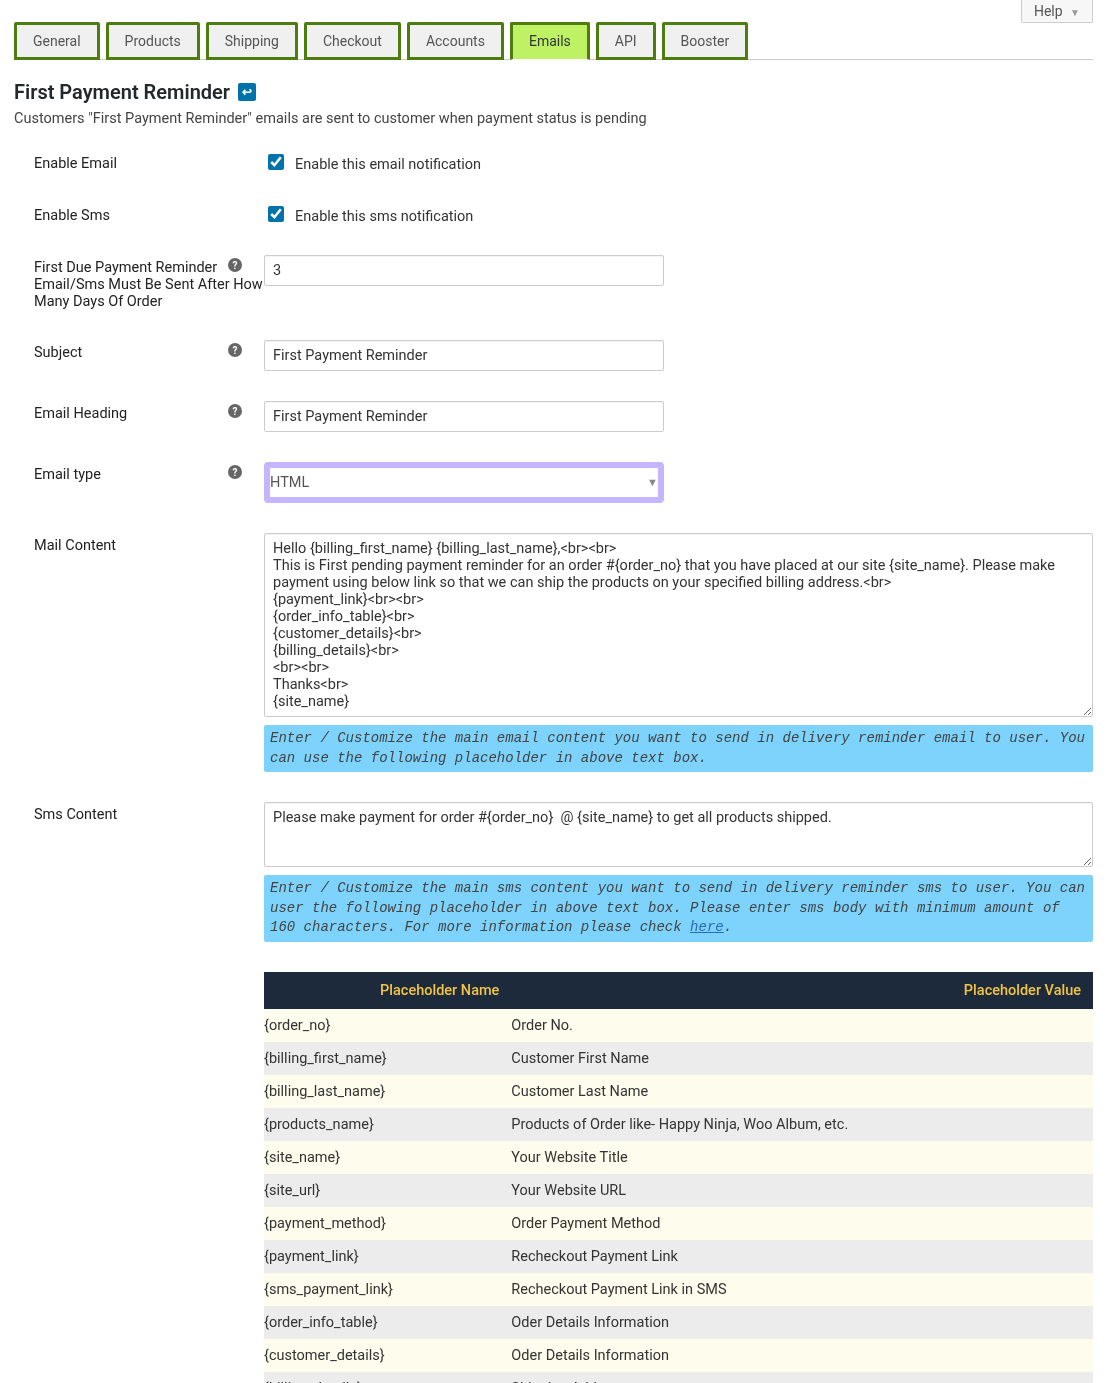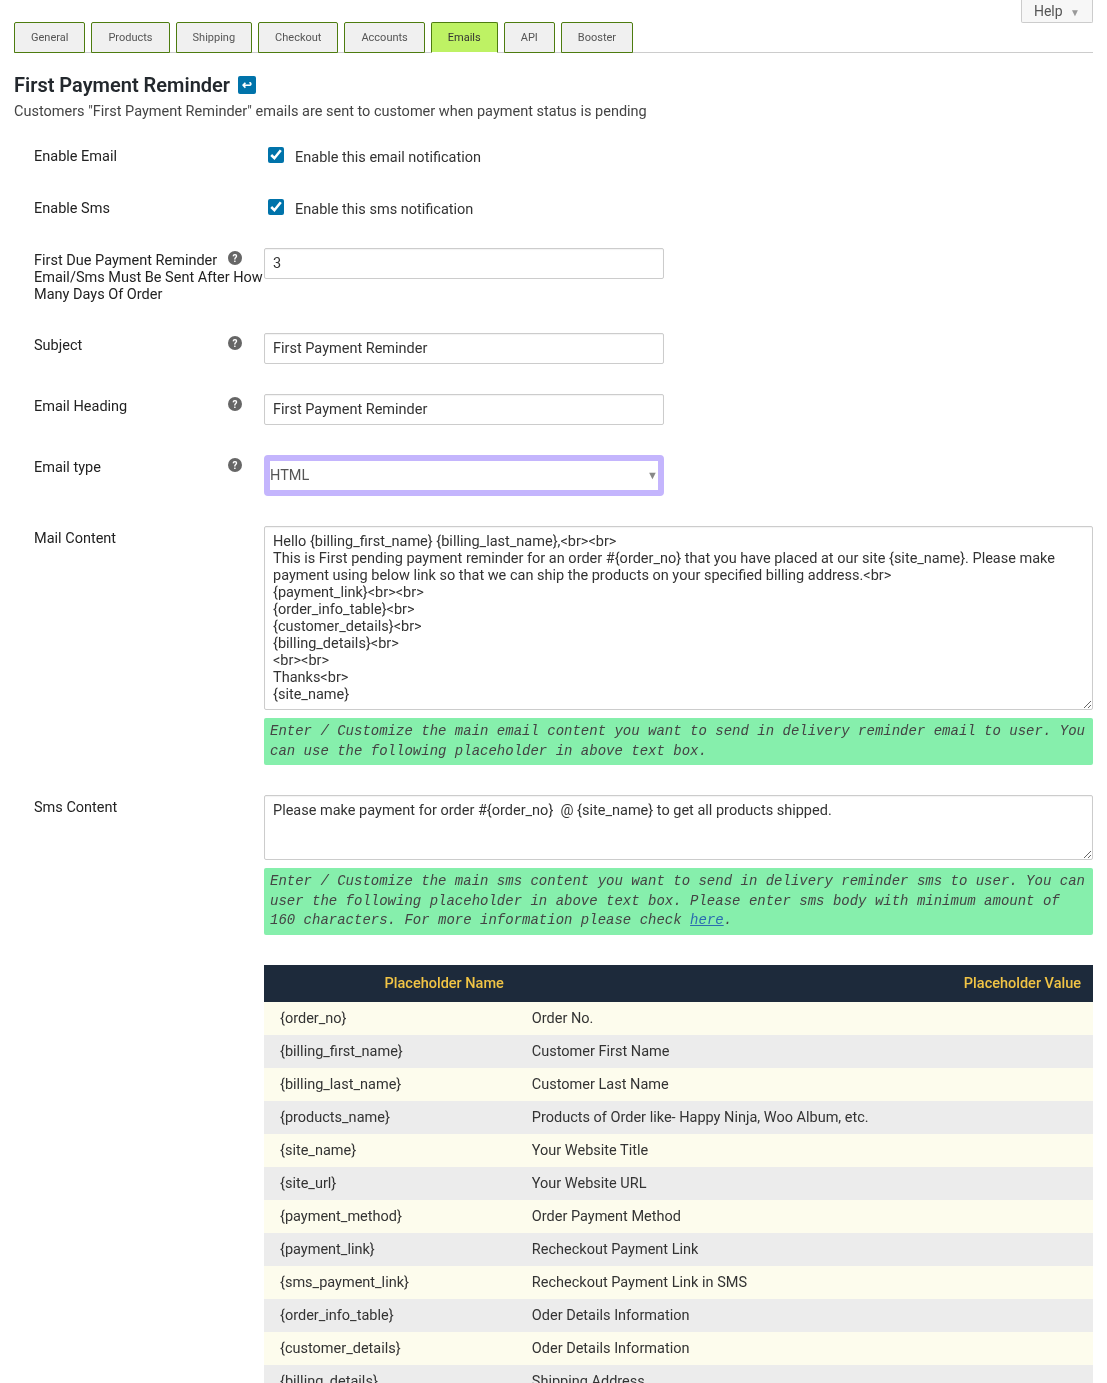--- a/index.html
+++ b/index.html
@@ -22,27 +22,27 @@
     border-bottom-left-radius:2px;
     border-bottom-right-radius:2px;
   }
   .help-btn .caret { font-size:10px; margin-left:4px; color:#999; }
   .tabs {
     display:flex;
     border-bottom:1px solid #ccc;
     margin-top: -1px;
   }
   .tab {
-    border:1px solid #4d7c0f;
+    border:3px solid #4d7c0f;
     background:#f0f0f0;
     color:#555;
     padding: 8px 16px;
     margin-right: 6px;
     margin-bottom:-1px;
-    font-size:11px;
+    font-size:14px;
     cursor:pointer;
     border-top-left-radius:2px;
     border-top-right-radius:2px;
   }
   .tab.active {
     background:#bef264;
     color:#333;
     border-bottom:1px solid #fff;
   }
   h2.page-title {
@@ -121,21 +121,21 @@
     padding: 6px 0;
     max-width:400px;
     display:flex;
     justify-content:space-between;
     align-items:center;
     color:#555;
     cursor:pointer;
   }
   .select-wrap .caret { color:#888; font-size:11px; }
   .hint {
-    background:#86efac;
+    background:#7dd3fc;
     font-family: "Courier New", Courier, monospace;
     font-style: italic;
     font-size: 14px;
     color:#444;
     padding: 4px 6px;
     margin-top: 4px;
     border-radius:2px;
     line-height:1.4;
   }
   .hint a { color:#2b6cb0; text-decoration:underline; cursor:pointer; }
@@ -146,21 +146,21 @@
   }
   table.placeholder-table thead th {
     background:#1d2a3b;
     color:#f1c445;
     text-align:right;
     font-weight:500;
     padding:10px 12px;
     font-size:14.5px;
   }
   table.placeholder-table tbody td {
-    padding:8px 16px;
+    padding:8px 0;
     font-size:14.5px;
     color:#333;
   }
   table.placeholder-table tbody tr:nth-child(odd) td { background:#fdfced; }
   table.placeholder-table tbody tr:nth-child(even) td { background:#ececec; }
 </style>
 </head>
 <body>
 
 <div class="help-wrap">

